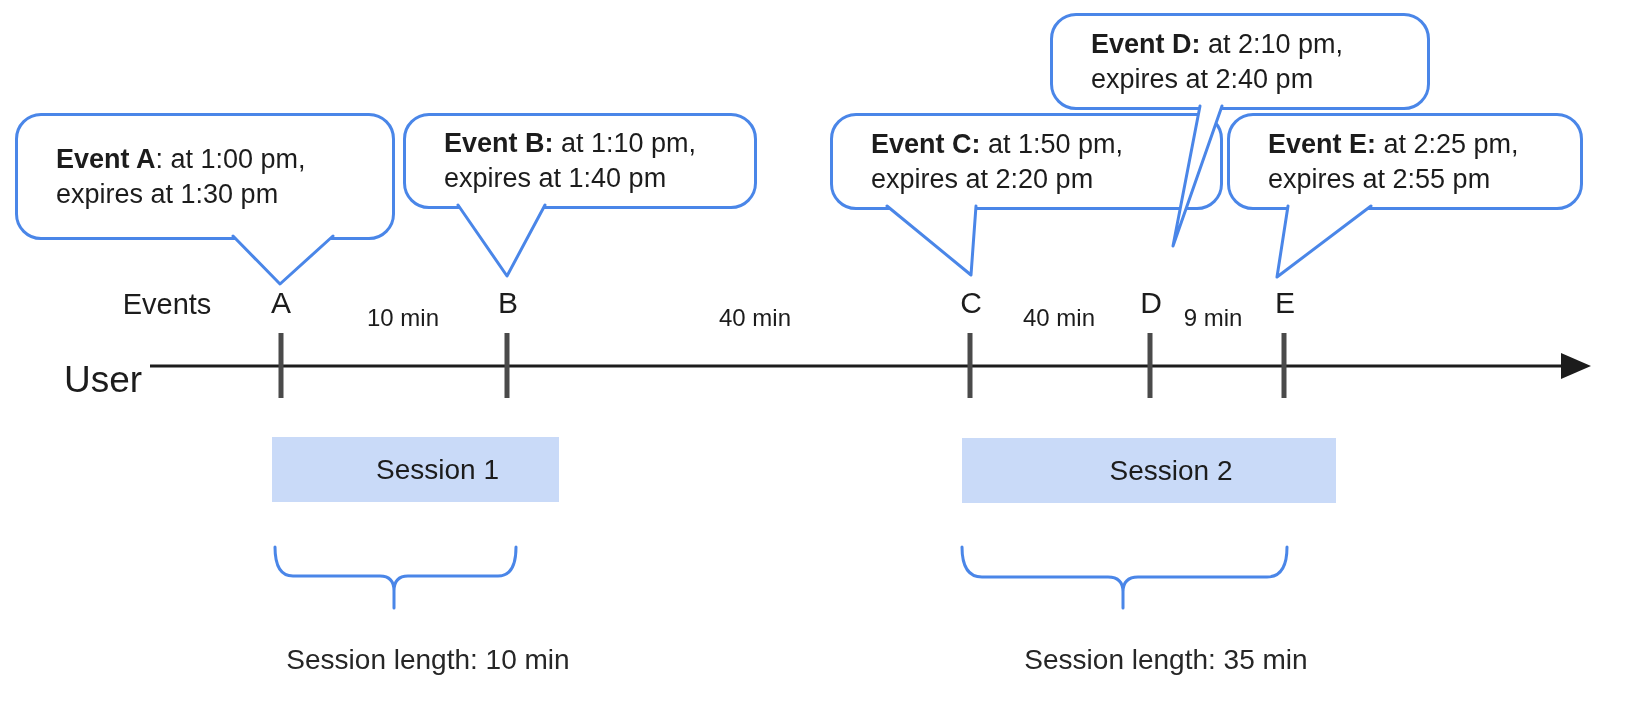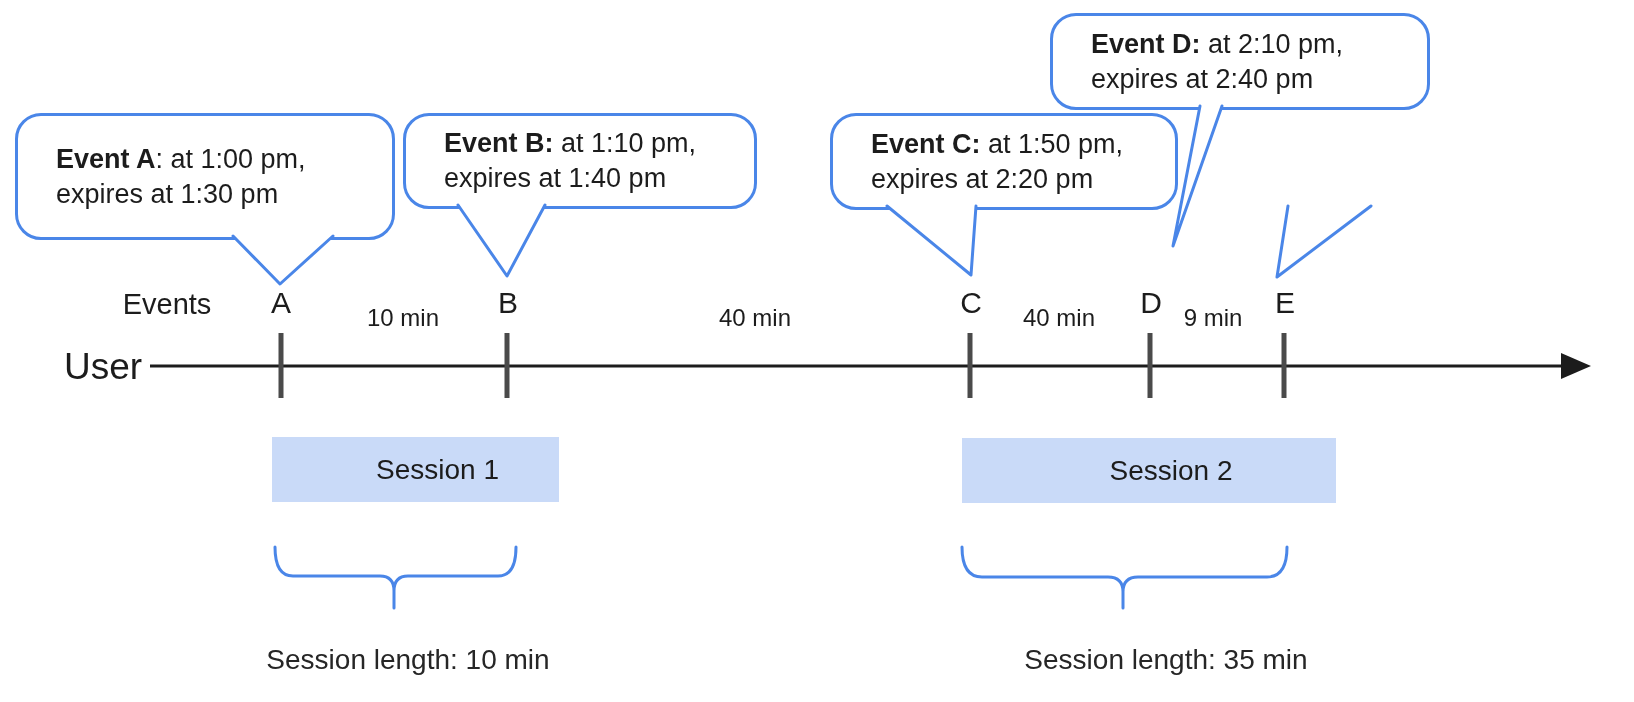--- a/index.html
+++ b/index.html
@@ -17,21 +17,21 @@
     font-size:27px;line-height:35px;white-space:nowrap;
   }
   .tail-fill{fill:#ffffff;stroke:none;}
   .tail-stroke{fill:none;stroke:#4a86e8;stroke-width:3;stroke-linecap:round;stroke-linejoin:round;}
   .brace{fill:none;stroke:#4a86e8;stroke-width:3;stroke-linecap:round;stroke-linejoin:round;}
   .lbl{position:absolute;z-index:4;white-space:nowrap;}
   .center{transform:translateX(-50%);}
   .events-label{font-size:29px;}
   .tick-label{font-size:30px;line-height:30px;}
   .gap-label{font-size:24px;line-height:24px;}
-  .user-label{font-size:37px;line-height:40px;}
+  .user-label{font-size:37px;line-height:40px;margin-top:13px;}
   .session-box{
     position:absolute;z-index:2;background:#c9daf8;
     display:flex;align-items:center;justify-content:center;
     font-size:28px;color:#1c1c1c;padding-left:44px;
   }
   .session-length{font-size:28px;line-height:28px;color:#262626;}
 </style>
 </head>
 <body>
 
@@ -52,30 +52,34 @@
   <div class="callout" style="left:15px;top:113px;width:380px;height:127px;">
     <div><b>Event A</b><span>: at 1:00 pm,</span></div>
     <div>expires at 1:30 pm</div>
   </div>
 
   <div class="callout" style="left:403px;top:113px;width:354px;height:96px;">
     <div><b>Event B:</b><span> at 1:10 pm,</span></div>
     <div>expires at 1:40 pm</div>
   </div>
 
-  <div class="callout" style="left:830px;top:113px;width:348px;height:97px;">
+  <div class="callout" style="left:830px;top:113px;width:393px;height:97px;">
     <div><b>Event C:</b><span> at 1:50 pm,</span></div>
     <div>expires at 2:20 pm</div>
   </div>
 
   <div class="callout" style="left:1050px;top:13px;width:380px;height:97px;">
     <div><b>Event D:</b><span> at 2:10 pm,</span></div>
     <div>expires at 2:40 pm</div>
   </div>
 
+  <div class="callout" style="left:1227px;top:113px;width:356px;height:97px;">
+    <div><b>Event E:</b><span> at 2:25 pm,</span></div>
+    <div>expires at 2:55 pm</div>
+  </div>
 
   <svg class="overlay" viewBox="0 0 1634 702">
     <path class="tail-fill" d="M233,236 L280,284 L333,236 Z"></path>
     <path class="tail-stroke" d="M233,236 L280,284 L333,236"></path>
     <path class="tail-fill" d="M458,205 L507,276 L545,205 Z"></path>
     <path class="tail-stroke" d="M458,205 L507,276 L545,205"></path>
     <path class="tail-fill" d="M887,206 L971,275 L976,206 Z"></path>
     <path class="tail-stroke" d="M887,206 L971,275 L976,206"></path>
     <path class="tail-fill" d="M1200,106 L1173,246 L1222,106 Z"></path>
     <path class="tail-stroke" d="M1200,106 L1173,246 L1222,106"></path>
@@ -97,16 +101,16 @@
 
   <div class="lbl user-label" style="left:64px;top:347px;">User</div>
 
   <div class="session-box" style="left:272px;top:437px;width:243px;height:65px;">
     <span>Session 1</span>
   </div>
   <div class="session-box" style="left:962px;top:438px;width:330px;height:65px;">
     <span>Session 2</span>
   </div>
 
-  <div class="lbl session-length center" style="left:408px;top:646px;">Session length: 10 min</div>
+  <div class="lbl session-length center" style="left:428px;top:646px;">Session length: 10 min</div>
   <div class="lbl session-length center" style="left:1166px;top:646px;">Session length: 35 min</div>
 
 </div>
 
 </body></html>

